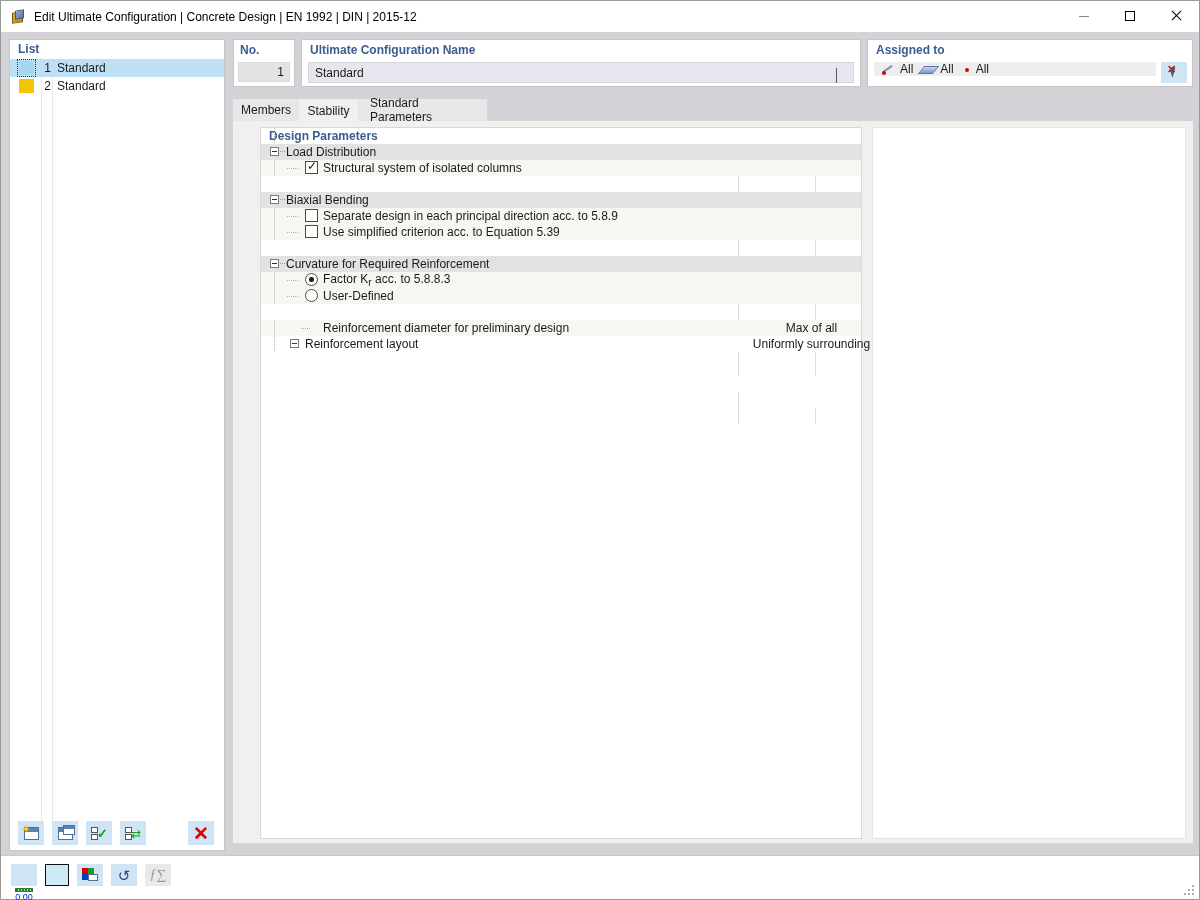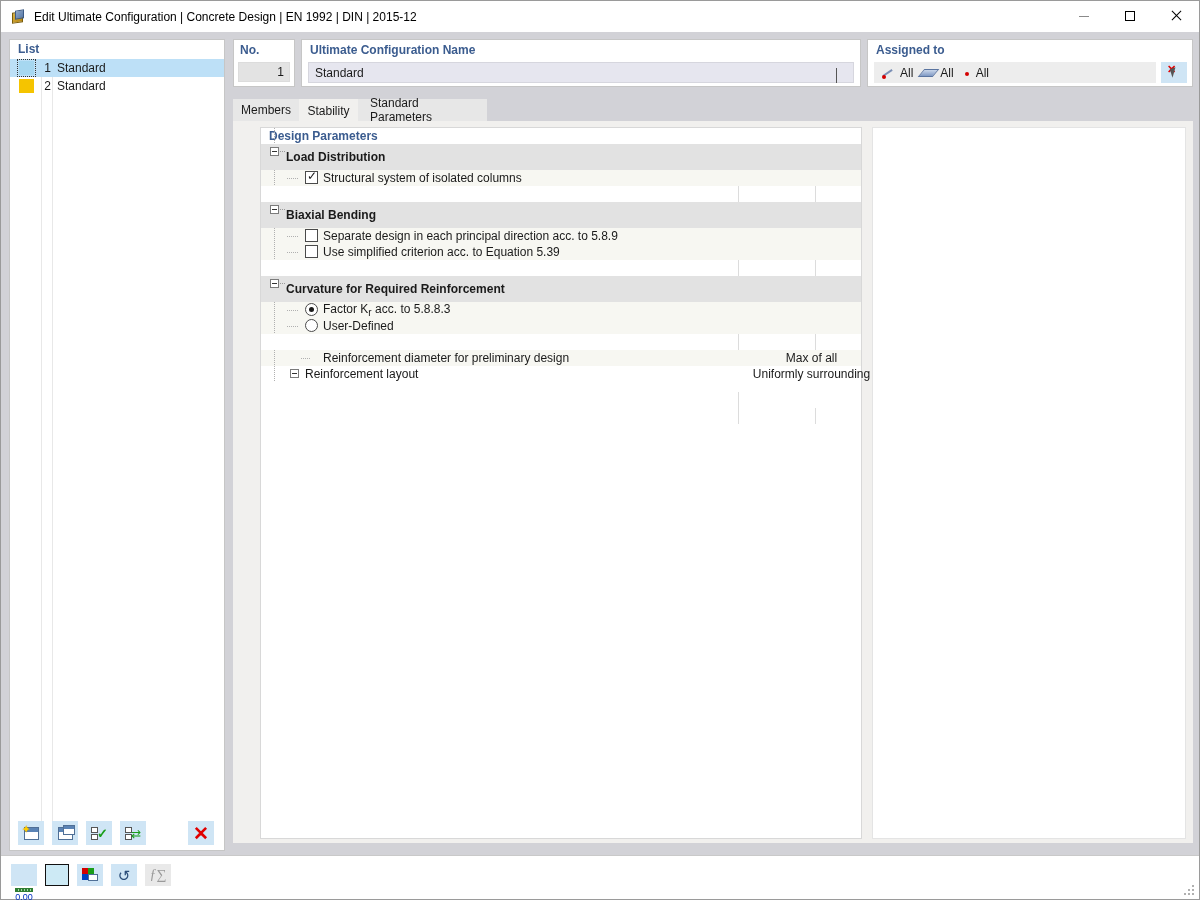--- a/index.html
+++ b/index.html
@@ -190,21 +190,21 @@
     position: absolute; left: 866px; top: 38px;
     width: 326px; height: 48px;
     background: #fff; border: 1px solid #c6c6c6;
   }
   #assigned-panel .pl-head {
     font-weight: bold; color: #3b5c8f; font-size: 12px;
     padding: 3px 0 0 8px;
   }
   #assigned-row {
     position: absolute; left: 6px; top: 22px;
-    width: 282px; height: 21px;
+    width: 282px; height: 14px;
     background: #ededed;
     display: flex; align-items: center; font-size: 12px;
   }
   .asg-item { display: flex; align-items: center; margin-left: 8px; }
   .asg-item .lbl { margin-left: 4px; }
   .icon-member {
     width: 14px; height: 12px; position: relative;
   }
   .icon-member:before {
     content:''; position: absolute; left: 1px; top: 8px; width: 11px; height: 2px;
@@ -281,25 +281,24 @@
     background: #ffffff; border: 1px solid #e4e4e4;
   }
 
   
   #grid-title {
     height: 16px; padding: 1px 0 0 8px;
     font-weight: bold; color: #3b5c8f; font-size: 12px;
     background: #fff;
   }
   .grp-header {
-    position: relative; height: 26px;
+    position: relative; height: 16px;
     background: #e2e2e2;
     display: flex; align-items: center;
     font-size: 12px;
-    font-weight: bold;
   }
   .grp-header .lbl { margin-left: 25px; }
   .exp-box {
     position: absolute; left: 9px; top: 3px;
     width: 9px; height: 9px;
     border: 1px solid #7b7b7b; background: #fff;
   }
   .exp-box:before {
     content:''; position: absolute; left: 1px; top: 3px;
     width: 5px; height: 1px; background: #333;

